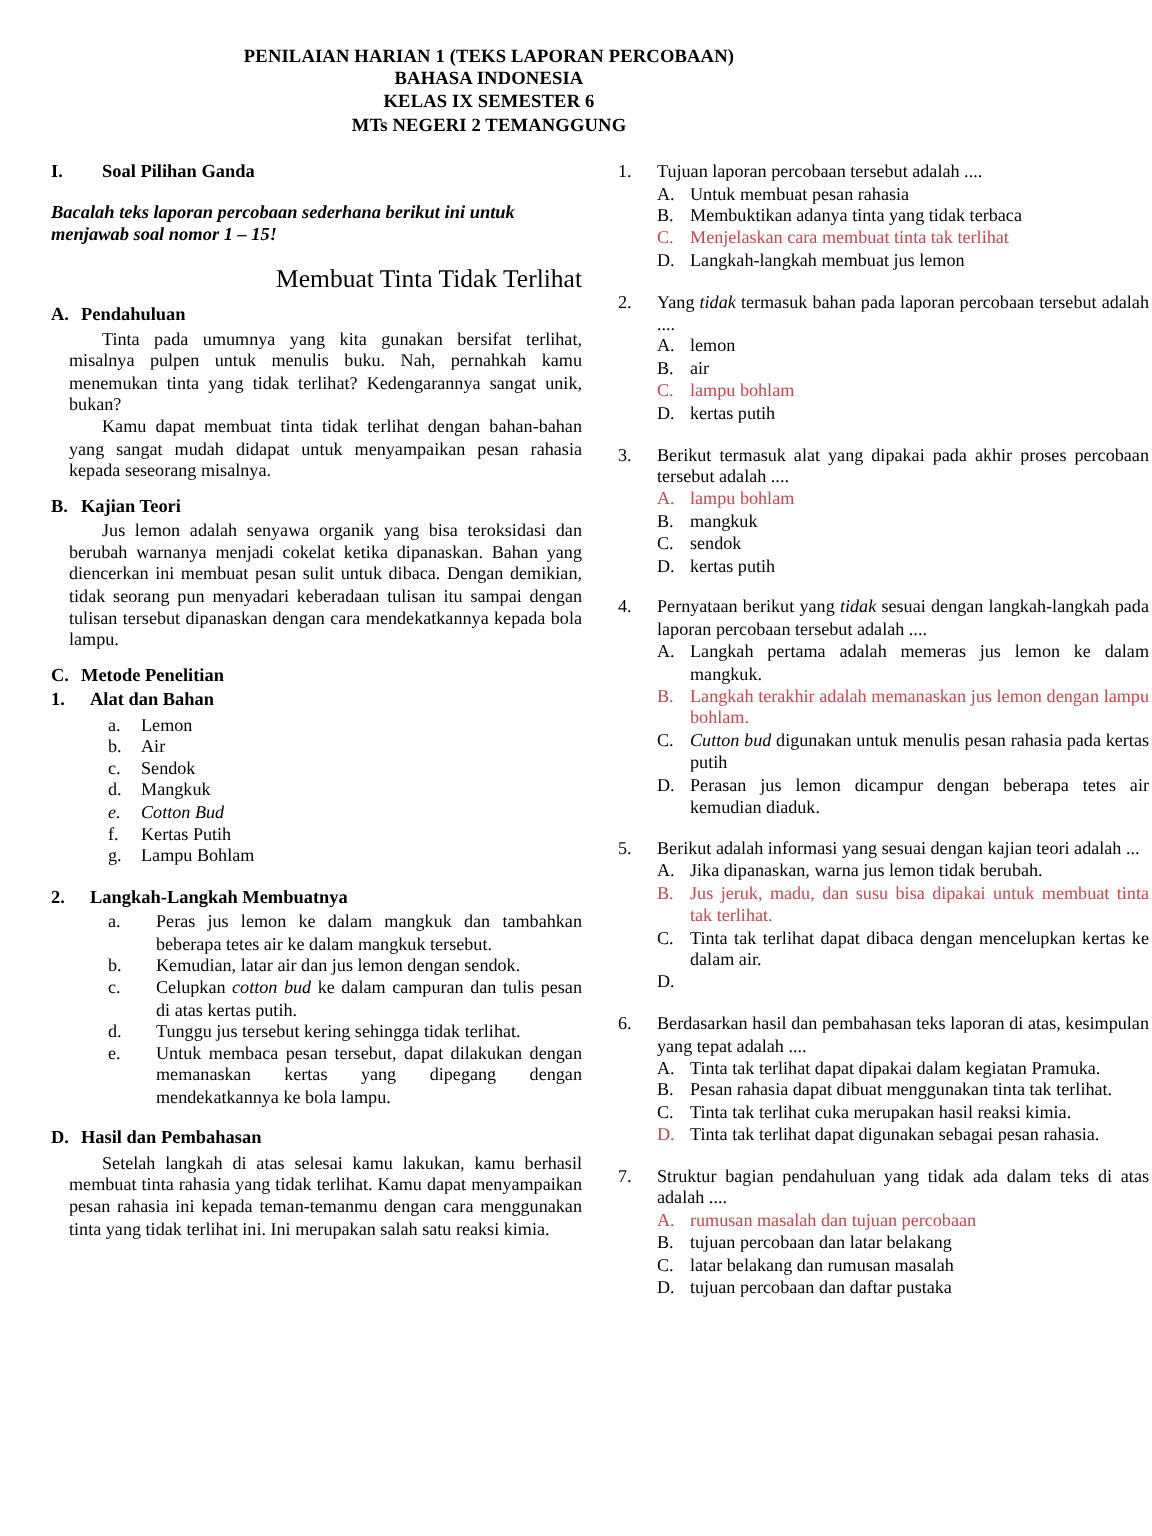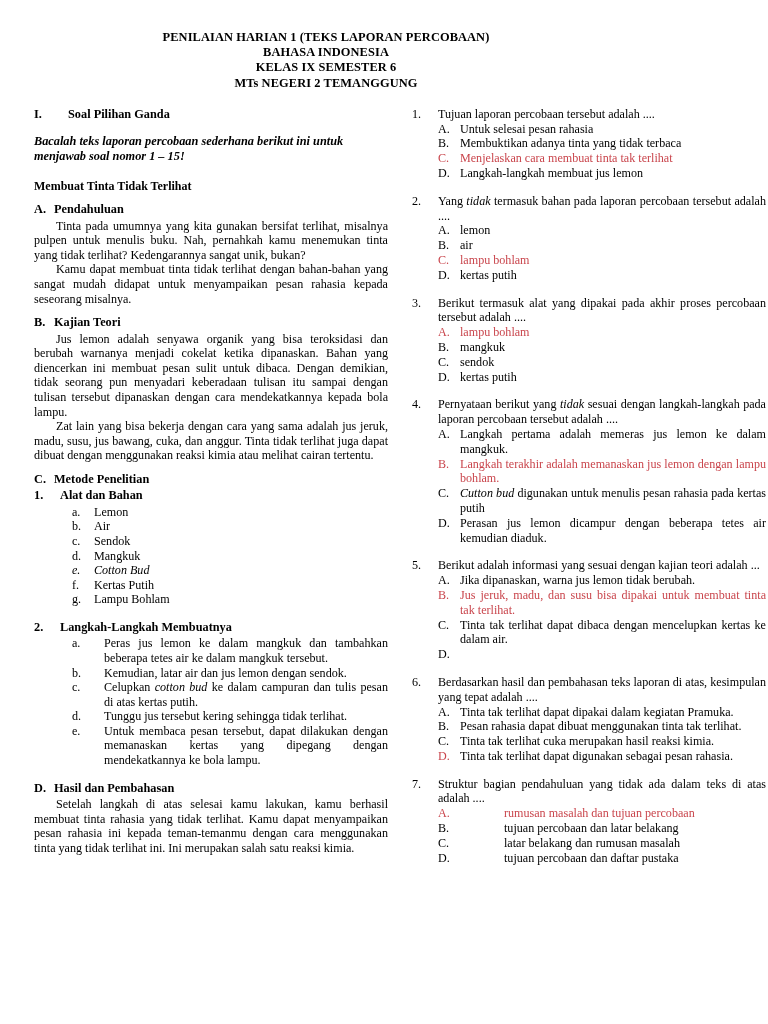--- a/index.html
+++ b/index.html
@@ -46,44 +46,44 @@
   }
 
   
   .para {
     font-size: 12.1px;
     line-height: 14.6px;
     text-align: justify;
     text-justify: inter-word;
     margin: 0;
   }
-  .para.indent { text-indent: 22px; }
+  .para.indent { text-indent: 22px; margin-left: 12px; }
 
   .sec-roman {
     font-weight: bold;
     font-size: 12.3px;
     line-height: 15px;
     display: flex;
     margin-bottom: 12px;
   }
   .sec-roman .num { width: 34px; flex: 0 0 34px; }
 
   .read-instruction {
     font-weight: bold;
     font-style: italic;
     font-size: 12.3px;
     line-height: 15.2px;
     margin: 0 0 14px 0;
     text-align: left;
   }
 
   .text-title {
-    text-align: left;
-    font-weight: bold;
-    font-size: 12px;
+    text-align: right;
+    font-weight: normal;
+    font-size: 17px;
     line-height: 16px;
     margin: 0 0 8px 0;
   }
 
   .sub-head {
     font-weight: bold;
     font-size: 12.3px;
     line-height: 15.4px;
     display: flex;
     margin: 0 0 1px 0;
@@ -146,21 +146,21 @@
   }
   .opt-list li .olbl {
     width: 22px;
     flex: 0 0 22px;
   }
   .opt-list li .otxt {
     flex: 1 1 auto;
     text-align: justify;
     text-justify: inter-word;
   }
-  .opt-list li.nojust .otxt { text-align: left; margin-left: 44px; }
+  .opt-list li.nojust .otxt { text-align: left; }
 
   .answer { color: #c9454c; }
   .answer-label-only .olbl { color: #c9454c; }
 
   i.it { font-style: italic; }
 </style>
 </head>
 <body>
 
 <div class="page">
@@ -192,21 +192,20 @@
       <p class="para indent">Tinta pada umumnya yang kita gunakan bersifat terlihat, misalnya pulpen untuk menulis buku. Nah, pernahkah kamu menemukan tinta yang tidak terlihat? Kedengarannya sangat unik, bukan?</p>
       <p class="para indent">Kamu dapat membuat tinta tidak terlihat dengan bahan-bahan yang sangat mudah didapat untuk menyampaikan pesan rahasia kepada seseorang misalnya.</p>
 
       <div class="gap-sm"></div>
 
       <div class="sub-head">
         <span class="lbl">B.</span>
         <span>Kajian Teori</span>
       </div>
       <p class="para indent">Jus lemon adalah senyawa organik yang bisa teroksidasi dan berubah warnanya menjadi cokelat ketika dipanaskan. Bahan yang diencerkan ini membuat pesan sulit untuk dibaca. Dengan demikian, tidak seorang pun menyadari keberadaan tulisan itu sampai dengan tulisan tersebut dipanaskan dengan cara mendekatkannya kepada bola lampu.</p>
-      <p class="para indent">Zat lain yang bisa bekerja dengan cara yang sama adalah jus jeruk, madu, susu, jus bawang, cuka, dan anggur. Tinta tidak terlihat juga dapat dibuat dengan menggunakan reaksi kimia atau melihat cairan tertentu.</p>
 
       <div class="gap-sm"></div>
 
       <div class="sub-head">
         <span class="lbl">C.</span>
         <span>Metode Penelitian</span>
       </div>
 
       <div class="sub-head numbered">
         <span class="lbl">1.</span>
@@ -286,21 +285,21 @@
 
     <div class="col" id="questions-column">
         <div class="question">
           <div class="q-stem">
             <span class="qnum">1.</span>
             <span class="qtext">Tujuan laporan percobaan tersebut adalah ....</span>
           </div>
           <ul class="opt-list">
             <li class="">
               <span class="olbl">A.</span>
-              <span class="otxt">Untuk selesai pesan rahasia</span>
+              <span class="otxt">Untuk membuat pesan rahasia</span>
             </li>
             <li class="">
               <span class="olbl">B.</span>
               <span class="otxt">Membuktikan adanya tinta yang tidak terbaca</span>
             </li>
             <li class="answer">
               <span class="olbl">C.</span>
               <span class="otxt">Menjelaskan cara membuat tinta tak terlihat</span>
             </li>
             <li class="">

